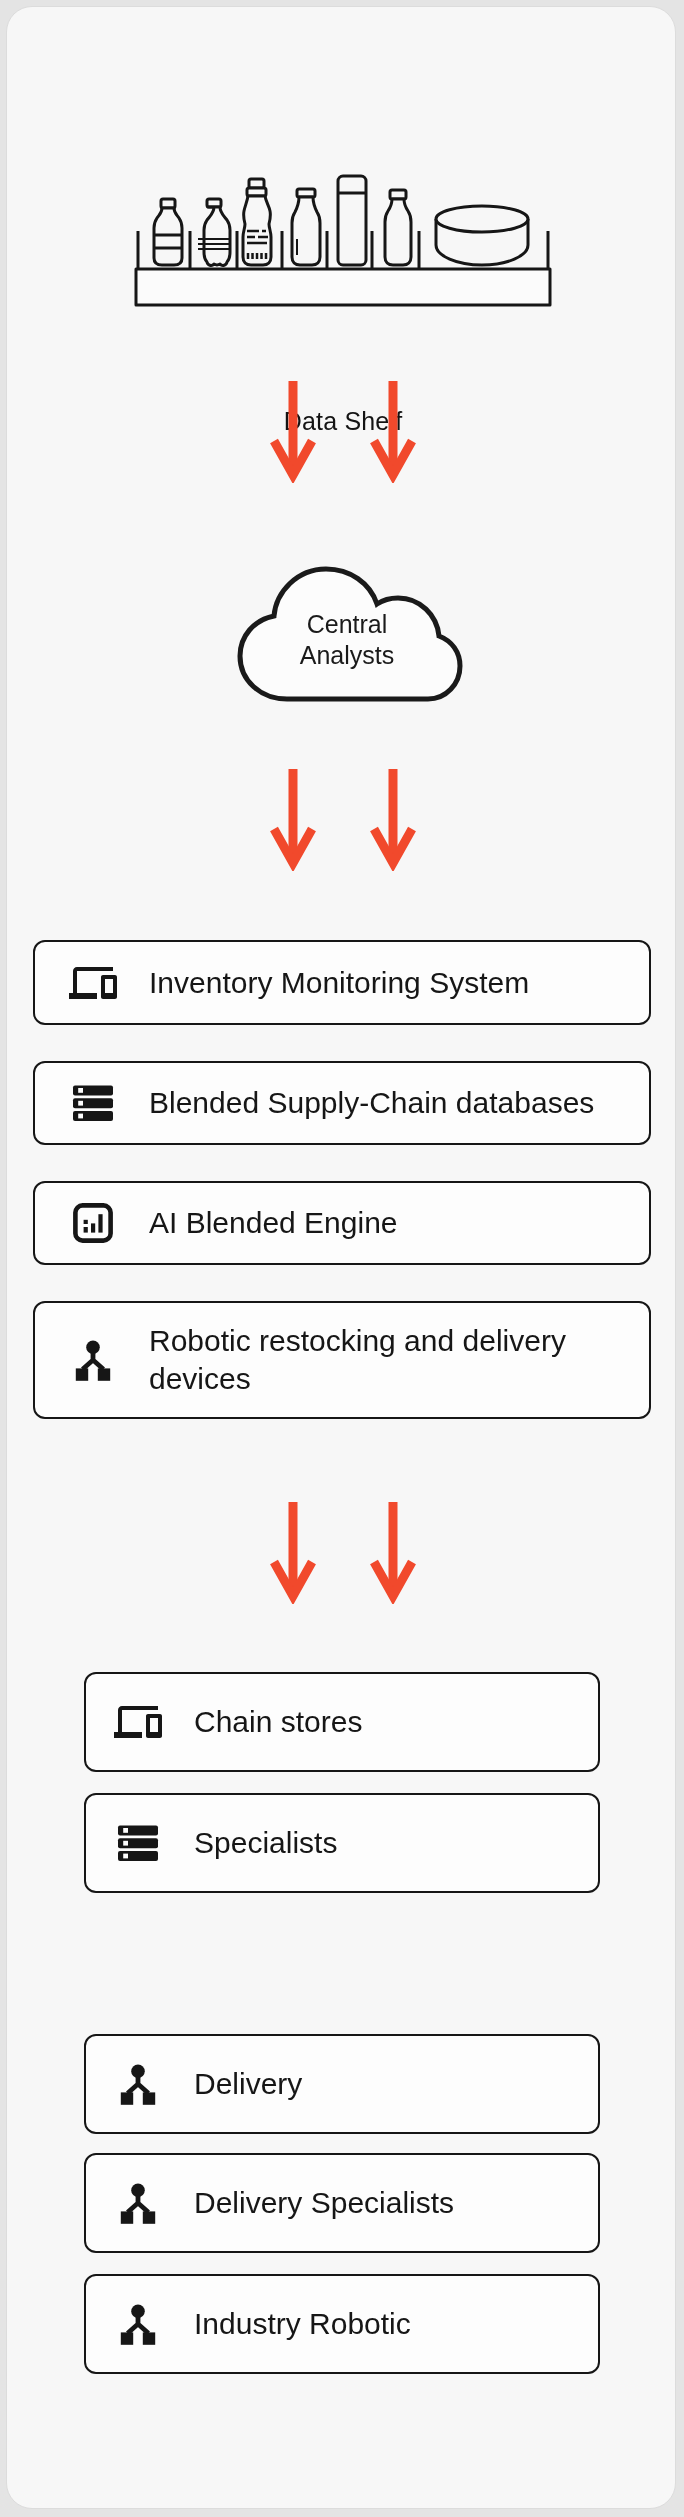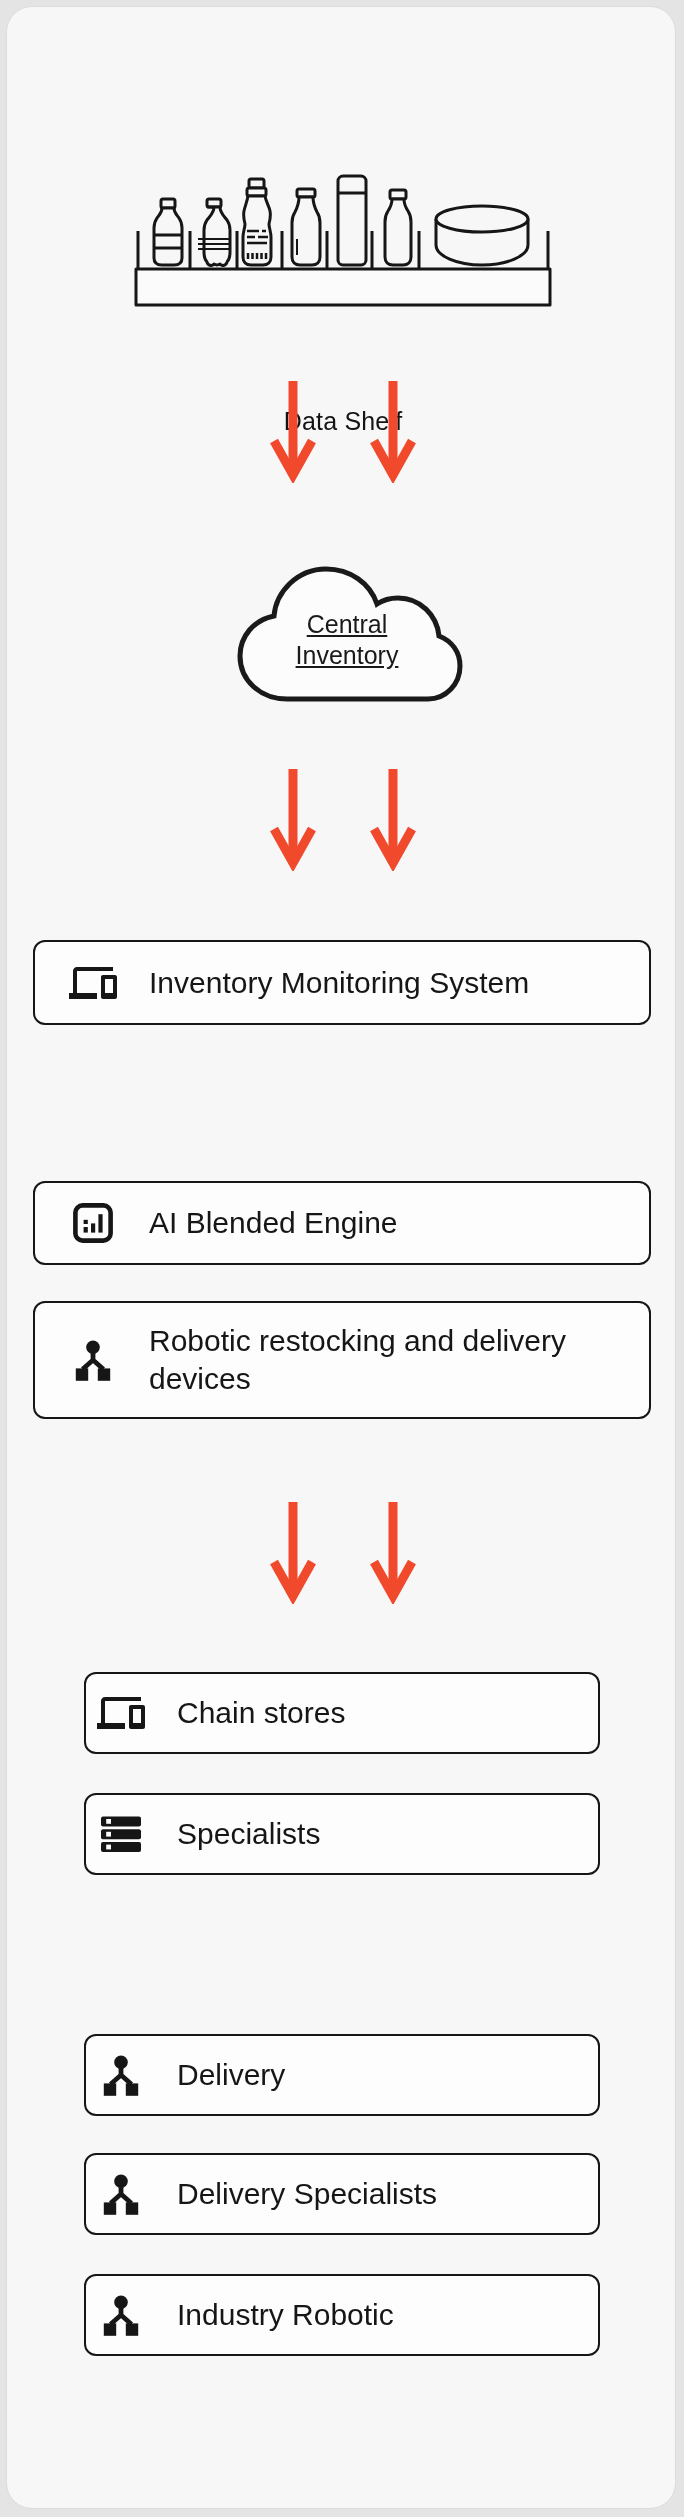--- a/index.html
+++ b/index.html
@@ -4,26 +4,26 @@
 <style>
   html,body{margin:0;padding:0;background:#e9e9e9;font-family:"Liberation Sans", sans-serif;}
   .canvas{position:relative;width:684px;height:2517px;background:#e4e4e4;overflow:hidden;}
   .card{position:absolute;left:6px;top:6px;width:670px;height:2503px;background:#f7f7f7;
         border:1px solid #dcdcdc;border-radius:26px;box-sizing:border-box;}
   .abs{position:absolute;}
   .shelf-wrap{left:0;top:140px;width:684px;height:180px;}
   .shelf-label{left:129px;top:256px;width:414px;height:36px;display:flex;align-items:center;justify-content:center;
                font-size:25px;font-weight:500;color:#141414;letter-spacing:.2px;}
   .cloud-wrap{left:222px;top:546px;width:236px;height:154px;}
-  .cloud-label{left:0;top:56px;width:100%;text-align:center;font-size:25px;line-height:31px;color:#1a1a1a;text-decoration:underline;}
+  .cloud-label{left:0;top:56px;width:100%;text-align:center;font-size:25px;line-height:31px;color:#1a1a1a;}
   .arrow{width:46px;height:104px;}
   .box{position:absolute;display:flex;align-items:center;box-sizing:border-box;
        background:#fdfdfd;border:2px solid #161616;border-radius:12px;color:#161616;font-size:30px;}
   .box.mid{left:26px;width:618px;padding:0 24px 0 34px;gap:32px;}
-  .box.low{left:77px;width:516px;height:82px;padding:0 20px 0 11px;gap:32px;}
+  .box.low{left:77px;width:516px;height:100px;padding:0 20px 0 28px;gap:32px;}
   .box .label{line-height:38px;}
   .icon{width:48px;height:48px;flex:none;}
   svg{display:block;}
 </style>
 </head>
 <body>
 
 <div class="canvas">
  <div class="card">
 
@@ -103,21 +103,21 @@
            C 47,39 68,16 97,16
            C 121,16 141,30 148,51
            C 154,47 162,45 169,45
            C 191,45 208,62 210,83
            C 223,88 231,99 231,113
            C 231,131 217,146 199,146
            Z"></path>
     </svg>
     <div class="abs cloud-label">
       <div>Central</div>
-      <div>Inventory</div>
+      <div>Analysts</div>
     </div>
   </div>
 
   <div>
     <svg class="abs arrow" style="left:263px;top:760px" viewBox="0 0 46 104">
       <g stroke="#f1492c" stroke-width="9" fill="none">
         <line x1="23" y1="2" x2="23" y2="90"></line>
             <polyline points="4,62 23,96 42,62"></polyline>
       </g>
     </svg>
@@ -129,20 +129,35 @@
     </svg>
   </div>
 
   <div class="box mid" style="top:933px;height:85px">
     <svg class="icon" viewBox="0 0 24 24">
       <path fill="#161616" d="M4 6h18V4H4c-1.1 0-2 .9-2 2v11H0v3h14v-3H4V6zm19 2h-6c-.55 0-1 .45-1 1v10c0 .55.45 1 1 1h6c.55 0 1-.45 1-1V9c0-.55-.45-1-1-1zm-1 9h-4v-7h4v7z"></path>
     </svg>
     <span class="label">Inventory Monitoring System</span>
   </div>
 
+  <div class="box mid" style="top:1054px;height:84px">
+    <svg class="icon" viewBox="0 0 24 24">
+      <g fill="#161616">
+        <rect x="2" y="3.2" width="20" height="5" rx="1"></rect>
+        <rect x="2" y="9.6" width="20" height="5" rx="1"></rect>
+        <rect x="2" y="16" width="20" height="5" rx="1"></rect>
+      </g>
+      <g fill="#fdfdfd">
+        <rect x="4.6" y="4.5" width="2.4" height="2.4"></rect>
+        <rect x="4.6" y="10.9" width="2.4" height="2.4"></rect>
+        <rect x="4.6" y="17.3" width="2.4" height="2.4"></rect>
+      </g>
+    </svg>
+    <span class="label">Blended Supply-Chain databases</span>
+  </div>
 
   <div class="box mid" style="top:1174px;height:84px">
     <svg class="icon" viewBox="0 0 24 24">
       <rect x="3.2" y="3.2" width="17.6" height="17.6" rx="3.6" fill="none" stroke="#161616" stroke-width="2.3"></rect>
       <g fill="#161616">
         <rect x="7.3" y="10.4" width="2.1" height="2.1"></rect>
         <rect x="7.3" y="14" width="2.1" height="2.8"></rect>
         <rect x="11" y="12.2" width="2.1" height="4.6"></rect>
         <rect x="14.7" y="7.6" width="2.1" height="9.2"></rect>
       </g>

